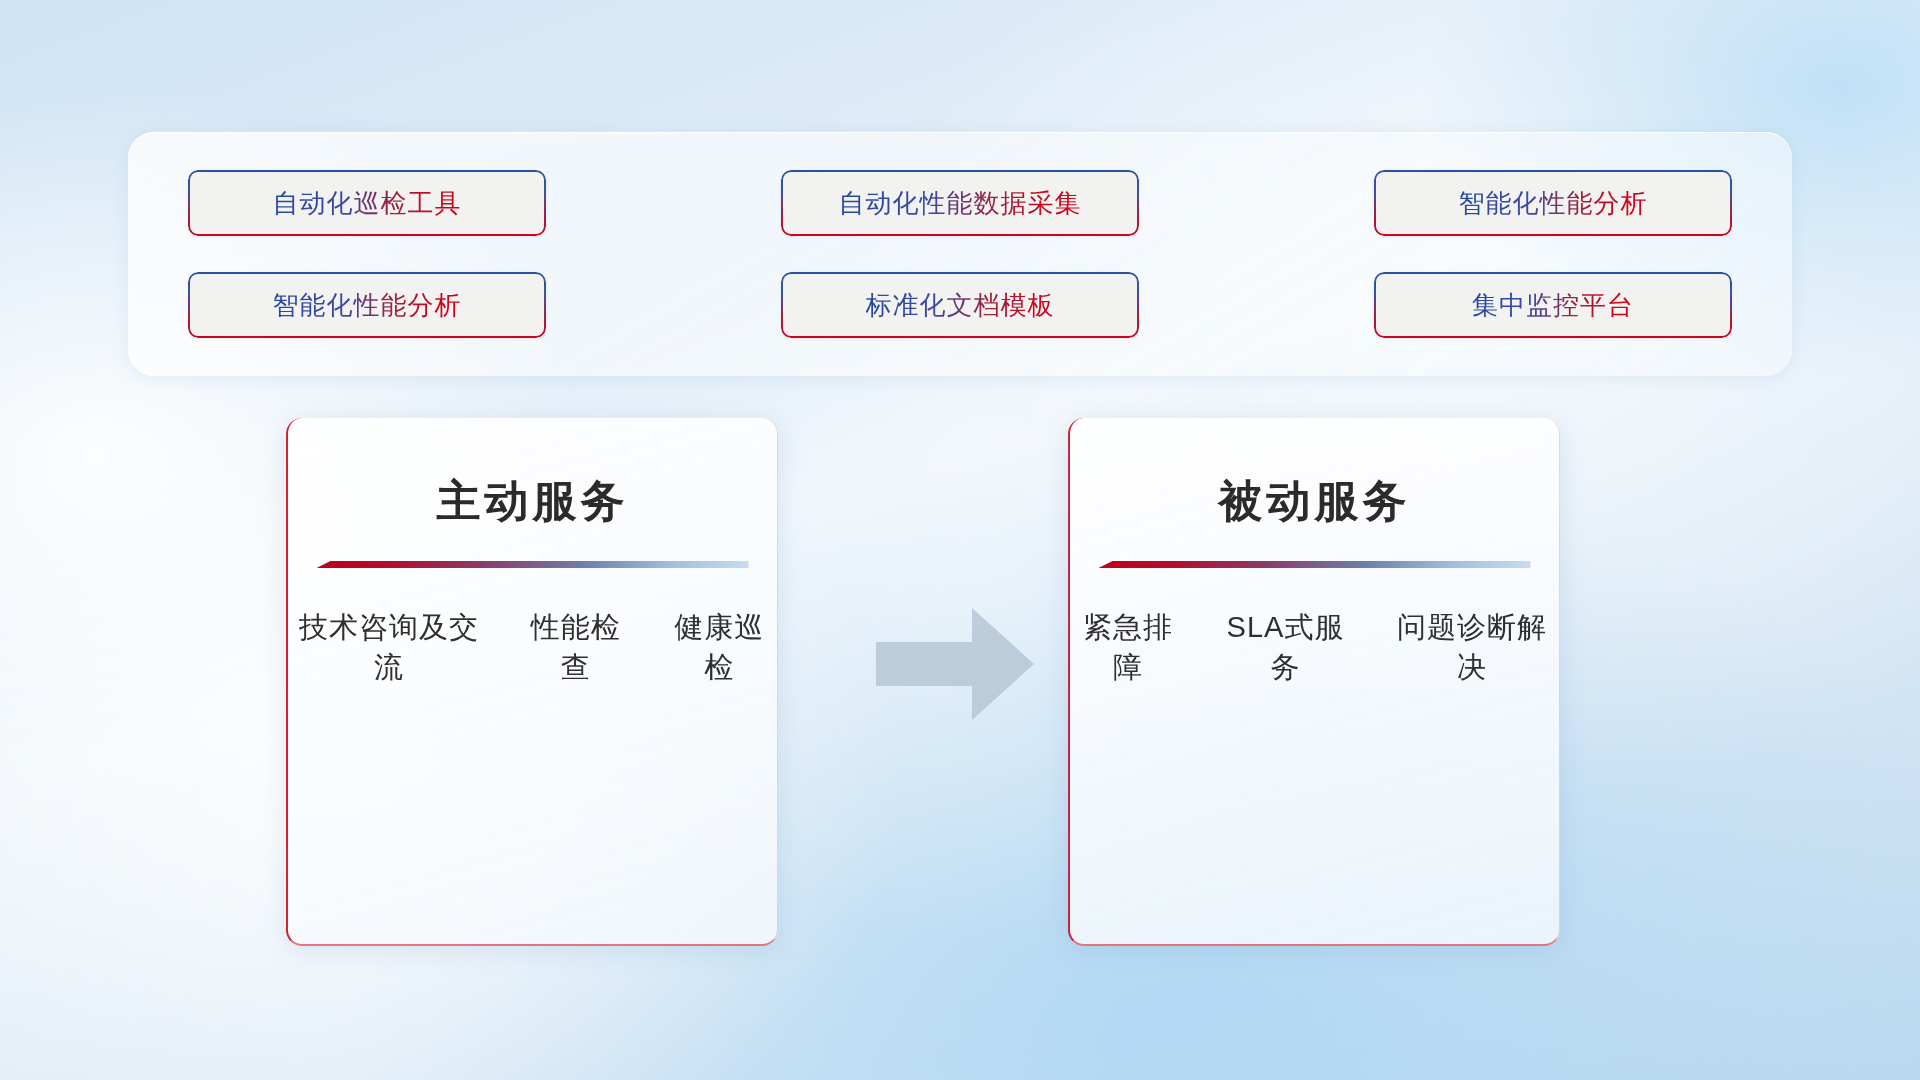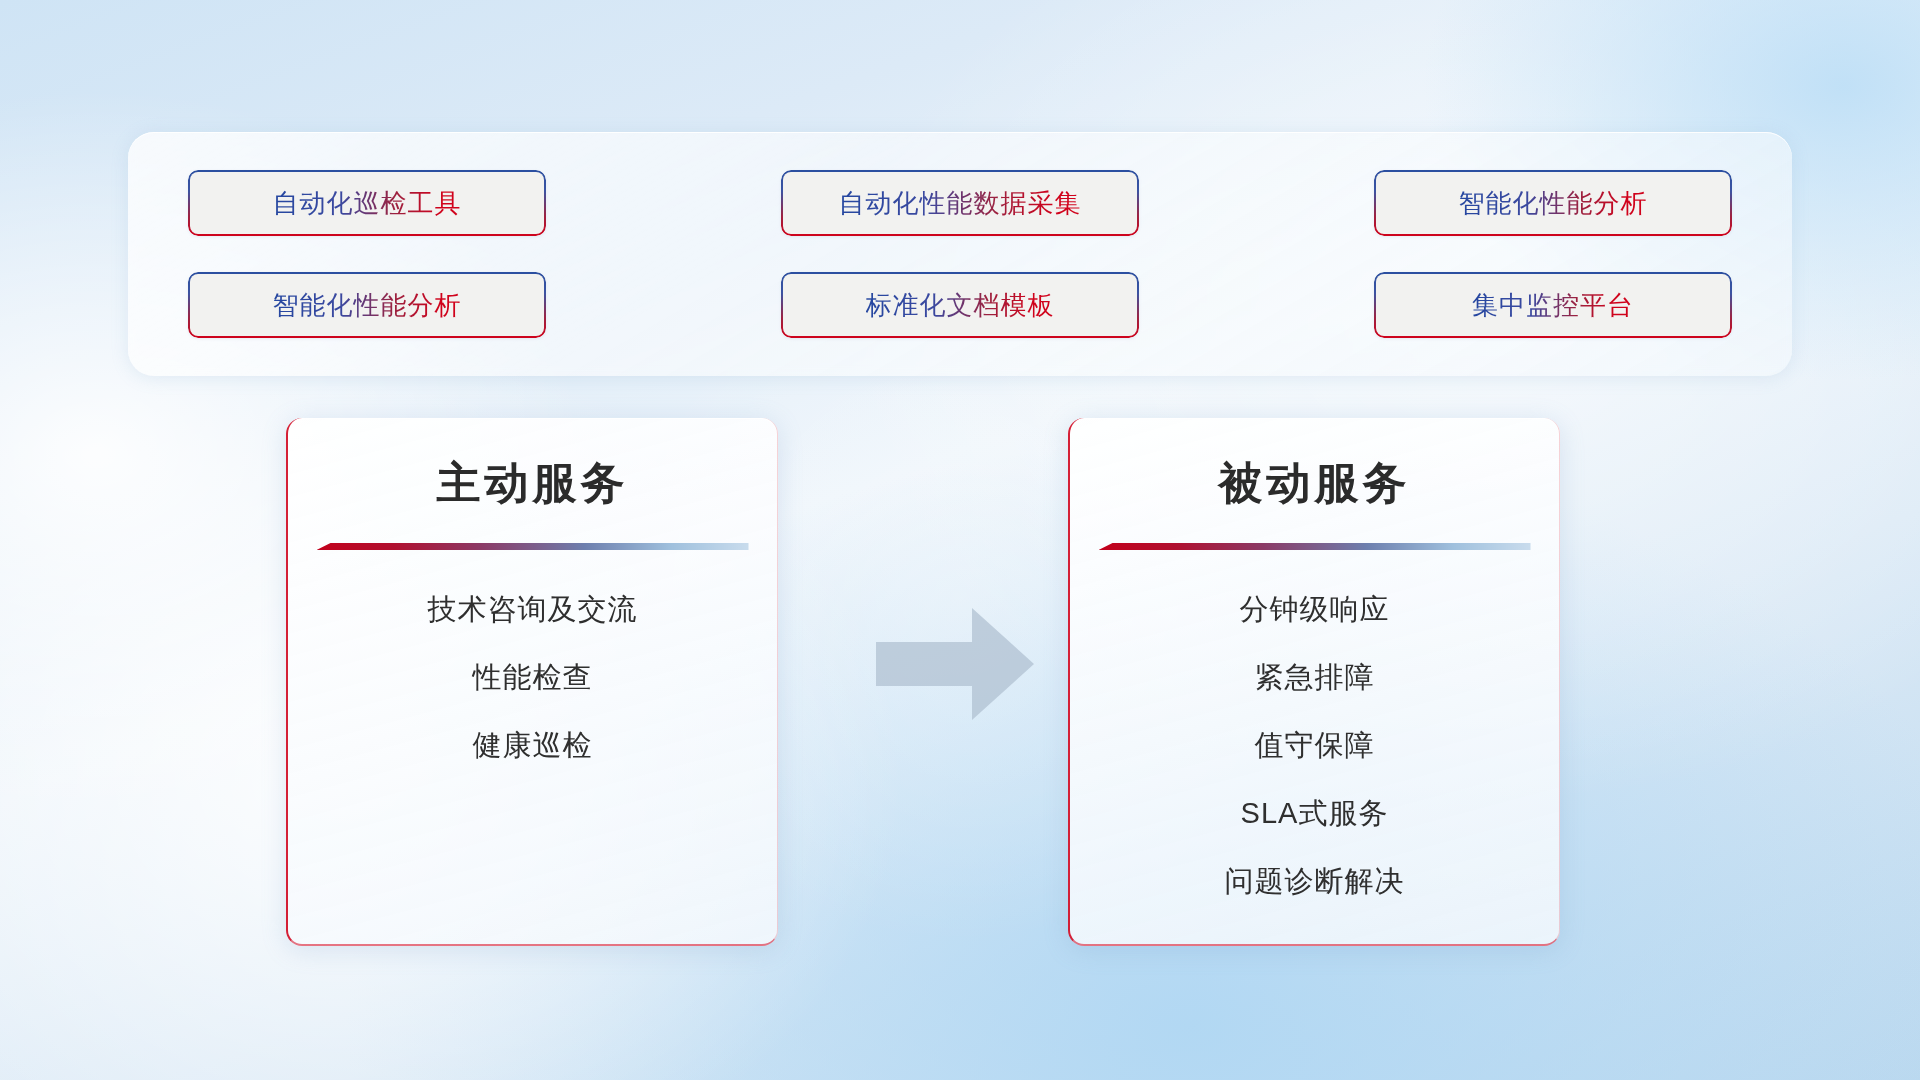--- a/index.html
+++ b/index.html
@@ -63,29 +63,29 @@
     background:linear-gradient(165deg, rgba(255,255,255,.93) 0%, rgba(250,252,254,.88) 45%, rgba(245,249,253,.82) 100%);
     box-shadow:0 4px 26px rgba(110,150,195,.20), inset 0 1px 0 rgba(255,255,255,.95);
     border-left:2px solid rgba(208,2,27,.88);
     border-bottom:2px solid rgba(208,2,27,.55);
     border-right:1px solid rgba(208,2,27,.18);
     overflow:hidden;
   }
   .card.left{left:286px;}
   .card.right{left:1068px;}
   .card-title{
-    text-align:center; margin-top:36px;
+    text-align:center; margin-top:54px;
     font-size:44px; font-weight:700; color:#2b2b2b; letter-spacing:4px;
   }
   .divider{
     margin:30px auto 0; width:432px; height:7px;
     background:linear-gradient(90deg,#c2001b 0%,#b01030 18%,#8b3a66 38%,#6d7fae 62%,#9fc0dd 82%,#c9dced 100%);
     clip-path:polygon(14px 0, 100% 0, 100% 100%, 0 100%);
   }
-  .card-list{margin-top:40px; display:flex; flex-direction:column; gap:28px;}
+  .card-list{margin-top:40px; display:flex; flex-direction:row; gap:28px;}
   .card-item{
     text-align:center; font-size:29px; color:#2f2f2f; letter-spacing:1px; font-weight:400;
   }
 
   
   .arrow{
     position:absolute; left:876px; top:608px; width:158px; height:112px;
   }
   .arrow svg{display:block;width:100%;height:100%;}
 </style>
@@ -137,21 +137,19 @@
   <div class="arrow">
     <svg viewBox="0 0 158 112" xmlns="http://www.w3.org/2000/svg">
       <path d="M0 34 H96 V0 L158 56 L96 112 V78 H0 Z" fill="#aebfd0" fill-opacity="0.72"></path>
     </svg>
   </div>
 
   <div class="card right">
     <div class="card-title">被动服务</div>
     <div class="divider"></div>
     <div class="card-list">
-      <div class="card-item">分钟级响应</div>
       <div class="card-item">紧急排障</div>
-      <div class="card-item">值守保障</div>
       <div class="card-item">SLA式服务</div>
       <div class="card-item">问题诊断解决</div>
     </div>
   </div>
 
 </div>
 
 </body></html>

